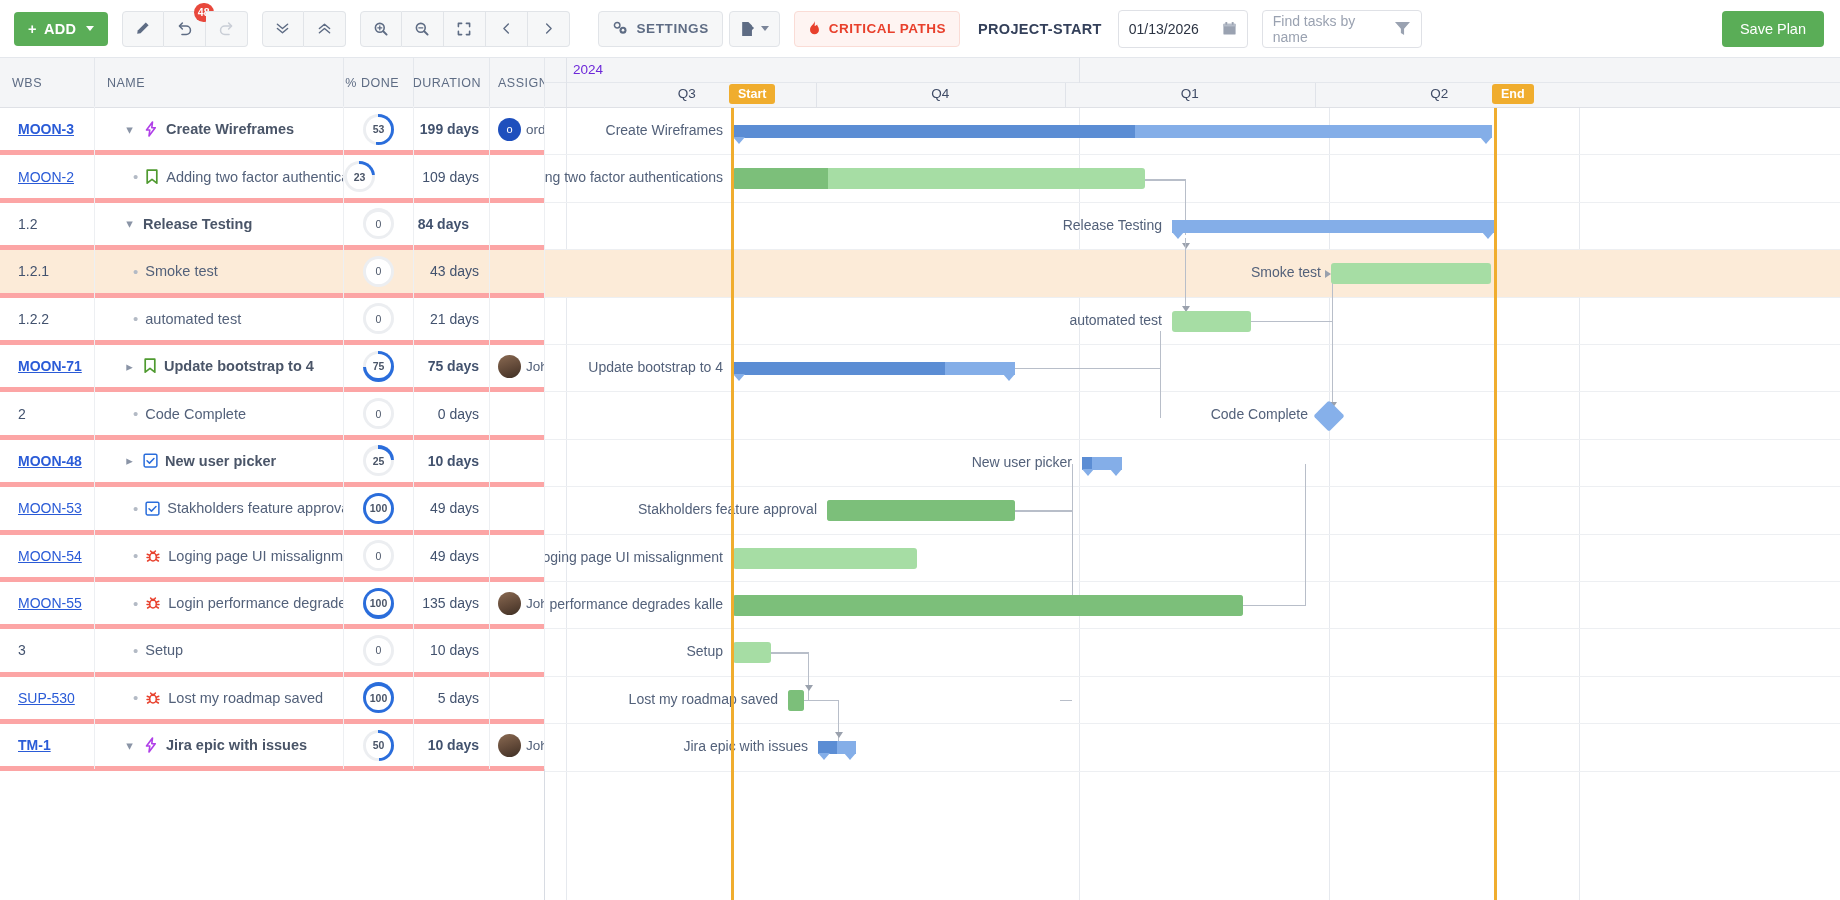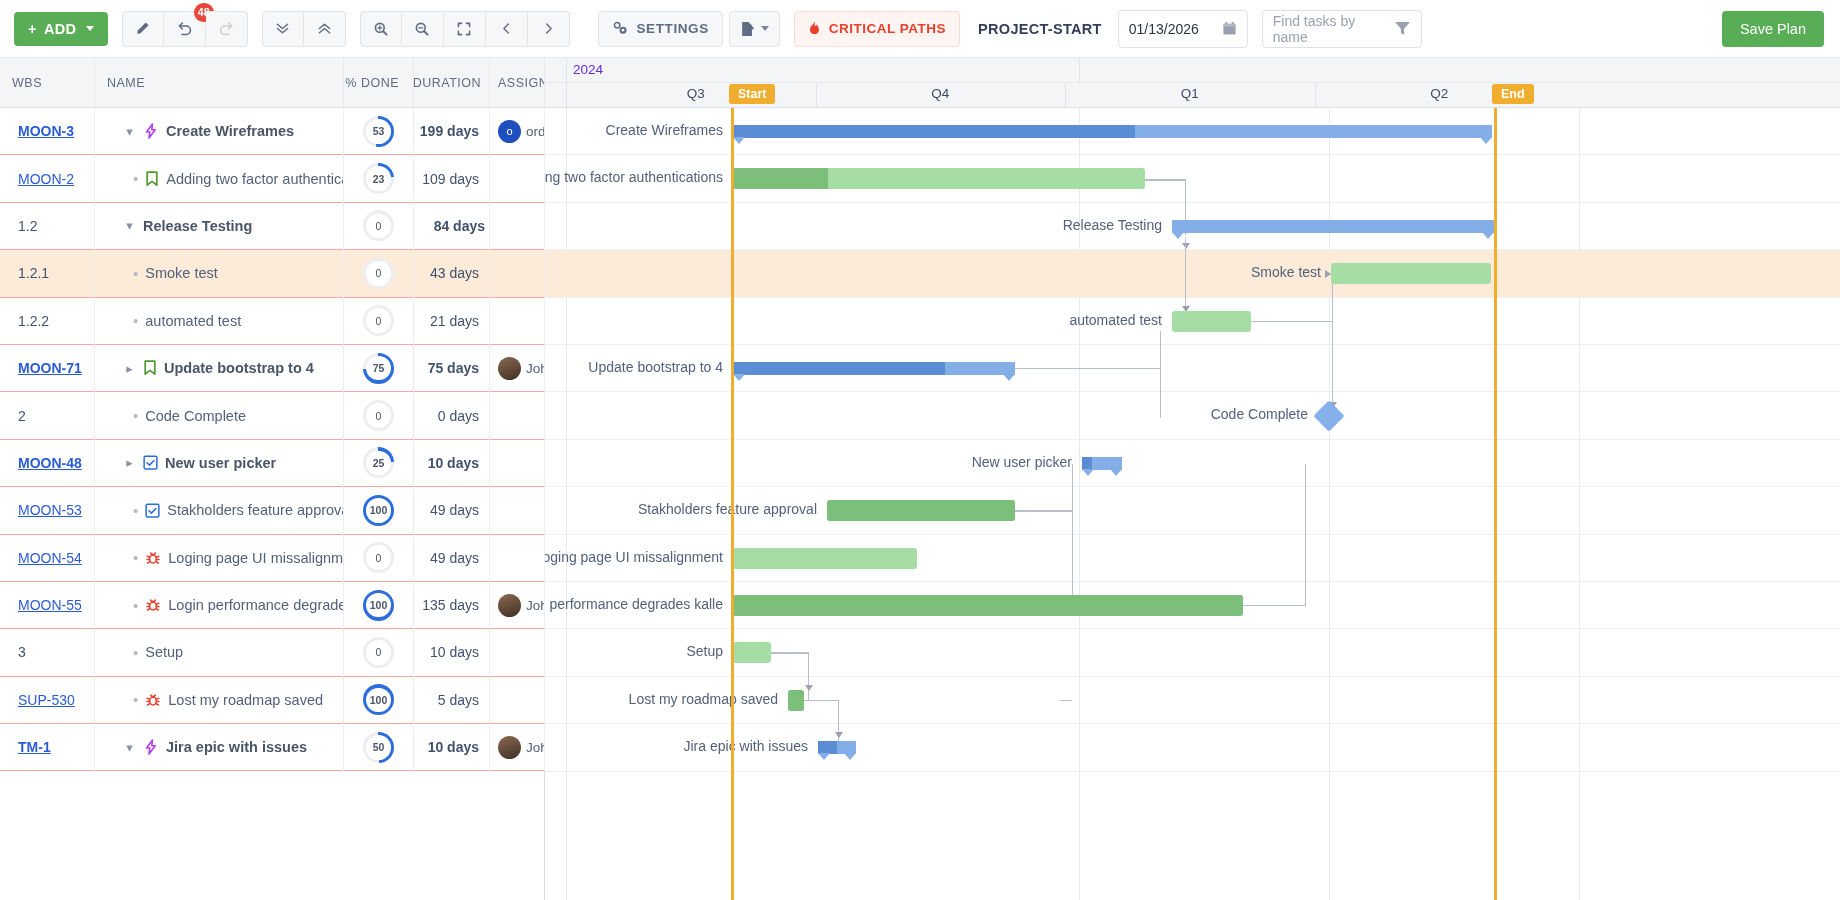--- a/index.html
+++ b/index.html
@@ -129,21 +129,21 @@
         overflow: hidden; white-space: nowrap; }
   .c-wbs   { width: 95px;  flex: 0 0 95px; }
   .c-name  { width: 249px; flex: 0 0 249px; }
   .c-done  { width: 70px;  flex: 0 0 70px;  justify-content: flex-end; padding-right: 14px;}
   .c-dur   { width: 76px;  flex: 0 0 76px;  justify-content: flex-end; padding-right: 8px;}
   .c-asg   { width: 55px;  flex: 0 0 55px;  padding-left: 8px; }
 
   
   .grow {
     height: 47.4px; display: flex; align-items: center;
-    border-bottom: 1px solid #fca5a5;
+    border-bottom: 5px solid #fca5a5;
   }
   .grow.hl { background: #fcebd8; }
   .cell { height: 47.4px; display: flex; align-items: center;
           border-right: 1px solid #edeff2; overflow: hidden; }
   .wbs-txt { font-size: 14px; color: #42526e; }
   .wbs-link { font-size: 14px; color: #2a5bd7; text-decoration: underline; cursor: pointer; }
   .wbs-link.bold { font-weight: bold; }
   .name-inner { display: flex; align-items: center; gap: 7px; white-space: nowrap; }
   .twisty { width: 13px; color: #8a94a6; font-size: 13px; display:inline-block; text-align:center;}
   .dotmark { color: #b3bac5; font-size: 15px; line-height: 1; }
@@ -375,21 +375,21 @@
           </div>
           <div class="cell c-name" style="padding-left:38px">
             <span class="name-inner">
               <span class="dotmark">•</span>
               <svg width="14" height="16" viewBox="0 0 14 16">
                 <path d="M2.2 1.2h9.6v13L7 10.4l-4.8 3.8z" fill="none" stroke="#4f9a30" stroke-width="1.7" stroke-linejoin="round"></path>
               </svg>
               <span class="tname">Adding two factor authenticati</span>
             </span>
           </div>
-          <div class="cell c-done" style="justify-content:center;padding:0">
+          <div class="cell c-done" style="justify-content:flex-start;padding:0">
             <div class="ring" style="background:conic-gradient(#2a6ddb 0deg 82.8deg, #eceef1 82.8deg 360deg)">
               <div style="position:absolute;inset:3.2px;background:#fff;border-radius:50%;"></div>
               <span class="b">23</span>
             </div>
           </div>
           <div class="cell c-dur" style="justify-content:flex-end;padding-right:10px">
             <span class="dur-txt">109 days</span>
           </div>
           <div class="cell c-asg"></div>
         </div>
@@ -402,21 +402,21 @@
               <span class="twisty">▾</span>
               <span class="tname b">Release Testing</span>
             </span>
           </div>
           <div class="cell c-done" style="justify-content:center;padding:0">
             <div class="ring" style="background:#eceef1">
               <div style="position:absolute;inset:3.2px;background:#fff;border-radius:50%;"></div>
               <span class="">0</span>
             </div>
           </div>
-          <div class="cell c-dur" style="justify-content:flex-end;padding-right:4px">
+          <div class="cell c-dur" style="justify-content:flex-end;padding-right:20px">
             <span class="dur-txt b">84 days</span>
           </div>
           <div class="cell c-asg"></div>
         </div>
         <div class="grow hl">
           <div class="cell c-wbs" style="padding-left:18px">
             <span class="wbs-txt">1.2.1</span>
           </div>
           <div class="cell c-name" style="padding-left:38px">
             <span class="name-inner">
@@ -684,21 +684,21 @@
   </div>
 
   <div class="gantt-pane">
     <div class="thead">
       <div class="yr-row">
         <div class="yr-lbl" style="left:28px">2024</div>
         <div class="vline" style="left:21px;height:25px"></div>
         <div class="vline" style="left:534px;height:25px"></div>
       </div>
       <div class="q-row" id="quarter-row">
-          <div class="q-lbl" style="left: 26px; width: 249.5px;">Q3</div>
+          <div class="q-lbl" style="left: 17px; width: 249.5px;">Q3</div>
           <div class="vline" style="left: 21px; height: 24px;"></div>
           <div class="q-lbl" style="left: 270.5px; width: 249.5px;">Q4</div>
           <div class="vline" style="left: 270.5px; height: 24px;"></div>
           <div class="q-lbl" style="left: 520px; width: 249.5px;">Q1</div>
           <div class="vline" style="left: 520px; height: 24px;"></div>
           <div class="q-lbl" style="left: 769.5px; width: 249.5px;">Q2</div>
           <div class="vline" style="left: 769.5px; height: 24px;"></div>
         </div>
     <div class="marker-tag" style="left: 184px; top: 26px; position: absolute;">Start</div>
         <div class="marker-tag" style="left: 947px; top: 26px; position: absolute;">End</div>

